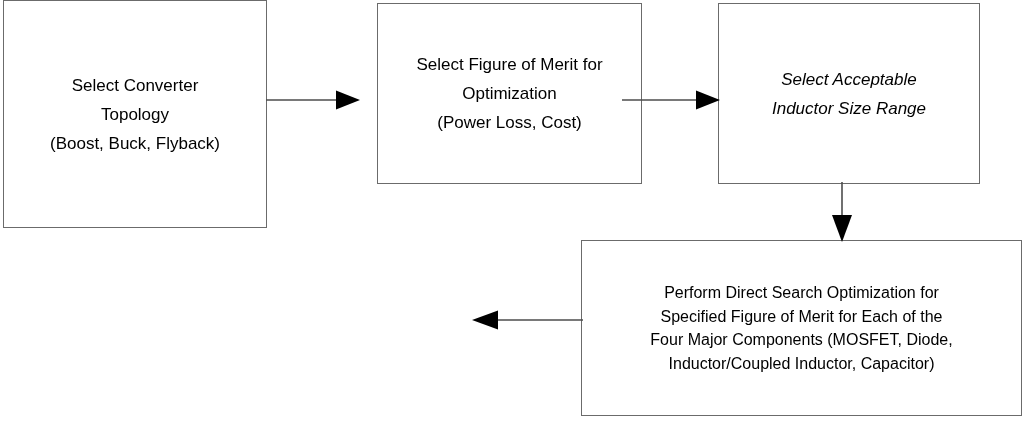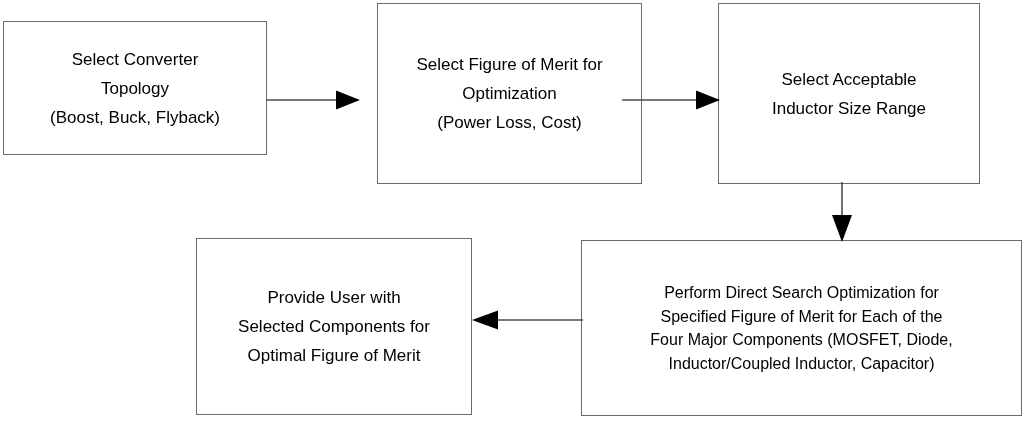--- a/index.html
+++ b/index.html
@@ -32,23 +32,23 @@
   }
   .node .label {
     display: block;
     width: 100%;
     padding: 0 4px;
     color: #000000;
     white-space: pre-line;
   }
 
   
-  #node-topology     { left: 3px;   top: 21px;   width: 264px; height: 134px; }
+  #node-topology     { left: 3px;   top: 0;   width: 264px; height: 228px; }
   #node-fom          { left: 377px; top: 3px;   width: 265px; height: 181px; }
-  #node-inductor     { left: 718px; top: 3px;   width: 262px; height: 181px; }
+  #node-inductor     { left: 718px; top: 3px;   width: 262px; height: 181px; font-style: italic; }
   #node-optimization { left: 581px; top: 240px; width: 441px; height: 176px; }
   #node-output       { left: 196px; top: 238px; width: 276px; height: 177px; }
 
   #node-topology .label,
   #node-fom .label,
   #node-inductor .label,
   #node-output .label {
     font-size: 17px;
     line-height: 29px;
   }
@@ -102,25 +102,20 @@
 Inductor Size Range</span>
   </div>
 
   <div class="node" id="node-optimization">
     <span class="label">Perform Direct Search Optimization for
 Specified Figure of Merit for Each of the
 Four Major Components (MOSFET, Diode,
 Inductor/Coupled Inductor, Capacitor)</span>
   </div>
 
-  <div class="node" id="node-output">
-    <span class="label">Provide User with
-Selected Components for
-Optimal Figure of Merit</span>
-  </div>
 
   <div class="connector" id="conn-1">
     <svg width="94" height="24" viewBox="0 0 94 24">
       <line class="conn-line" x1="0" y1="12" x2="72" y2="12"></line>
       <polygon class="conn-head" points="70,2.5 94,12 70,21.5"></polygon>
     </svg>
   </div>
 
   <div class="connector" id="conn-2">
     <svg width="98" height="24" viewBox="0 0 98 24">

